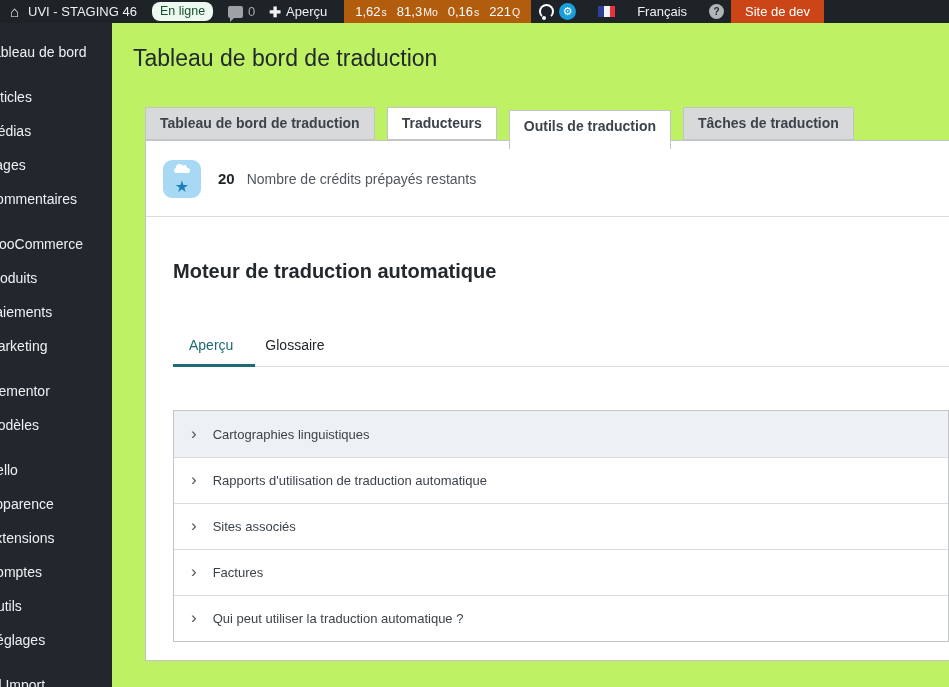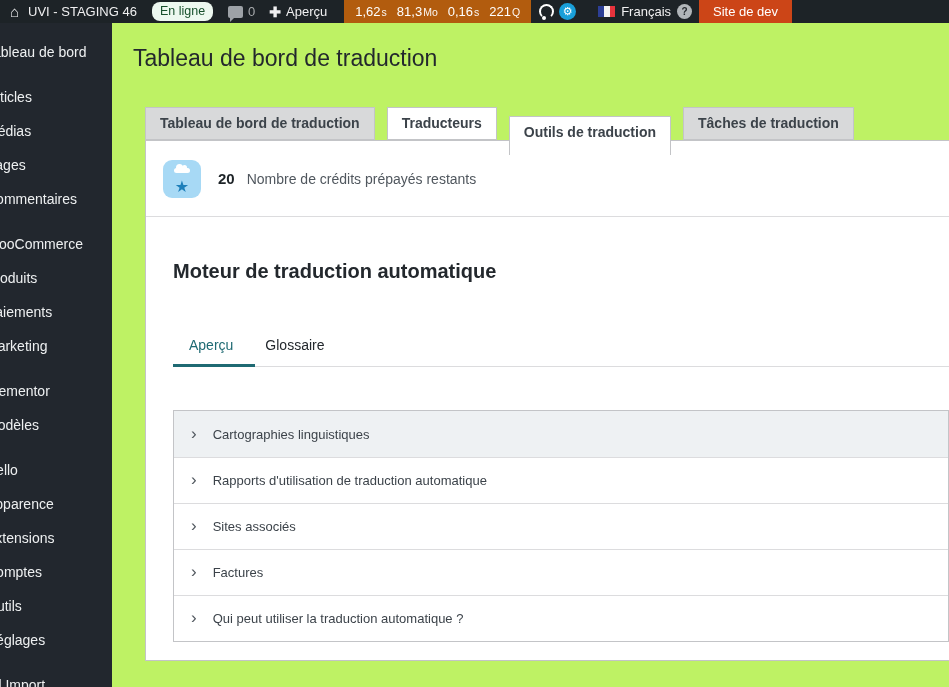--- a/index.html
+++ b/index.html
@@ -26,21 +26,21 @@
   .plus { font-weight: bold; font-size: 14px; line-height: 1; }
   .ab-qm {
     background: #b25c0e; color: #fff; display: flex; align-items: center;
     gap: 10px; padding: 0 11px; margin-left: 10px; font-size: 13px;
   }
   .qm-unit { font-size: 10.5px; opacity: .95; margin-left: 1px; }
   .ab-icons { display: flex; align-items: center; gap: 5px; padding: 0 8px; }
   .q-icon { width: 15px; height: 15px; border: 2px solid #fff; border-radius: 50%; border-bottom-color: transparent; position: relative; display: inline-block; }
   .q-icon::after { content: ""; position: absolute; width: 4px; height: 4px; background: #fff; border-radius: 50%; left: 1px; bottom: -3px; }
   .gear-circle { width: 17px; height: 17px; background: #199fd9; border-radius: 50%; color: #fff; font-size: 11px; line-height: 17px; text-align: center; display: inline-block; }
-  .ab-lang { gap: 6px; padding-left: 14px; }
+  .ab-lang { gap: 22px; padding-left: 14px; }
   .flag { width: 17px; height: 11px; display: inline-flex; border: 0; }
   .flag span { flex: 1; }
   .flag .b { background: #2d3f96; } .flag .w { background: #f4f4f4; } .flag .r { background: #e8333c; }
   .help-circle { width: 15px; height: 15px; border-radius: 50%; background: #b0b5b9; color: #23282d; font-size: 10px; font-weight: bold; text-align: center; line-height: 15px; display: inline-block; }
   .ab-env { background: #cc4517; color: #fff; padding: 0 14px; display: flex; align-items: center; }
 
   
   .sidebar {
     position: absolute; top: 23px; left: 0; width: 112px; height: 664px;
     background: #22272e; overflow: hidden; z-index: 40;
@@ -53,21 +53,21 @@
   .main { position: absolute; top: 23px; left: 112px; width: 938px; height: 664px; background: #bef264; }
   .page-title { position: absolute; top: 22px; left: 21px; font-size: 23px; font-weight: 400; color: #23282d; }
 
   .tabs { position: absolute; top: 84px; left: 33px; right: 0; display: flex; align-items: flex-start; z-index: 5; }
   .tab {
     border: 1px solid #c3c4c7; background: #d8d9da; color: #3c434a;
     font-size: 14px; font-weight: 600; height: 33px; line-height: 31px;
     padding: 0 14px; margin-right: 12px; cursor: pointer; white-space: nowrap;
   }
   .tab.white { background: #fff; }
-  .tab.active { background: #fff; border-bottom: none; margin-top: 9px; height: 39px; position: relative; z-index: 6; }
+  .tab.active { background: #fff; border-bottom: none; margin-top: 3px; height: 39px; position: relative; z-index: 6; }
   .tab.sliver { margin-left: auto; margin-right: 0; width: 9px; padding: 0; background: #fff; }
 
   .panel {
     position: absolute; top: 117px; left: 33px; width: 804px; height: 521px;
     background: #fff; border: 1px solid #c3c4c7; border-right: none; z-index: 4;
   }
 
   .credits-row { height: 76px; display: flex; align-items: center; padding-left: 17px; border-bottom: 1px solid #dcdcde; }
   .credits-icon { width: 38px; height: 38px; border-radius: 9px; background: #a7d9f5; position: relative; flex: 0 0 auto; }
   .cloud { position: absolute; top: 8px; left: 11px; width: 16px; height: 5px; background: #fff; border-radius: 5px; }

